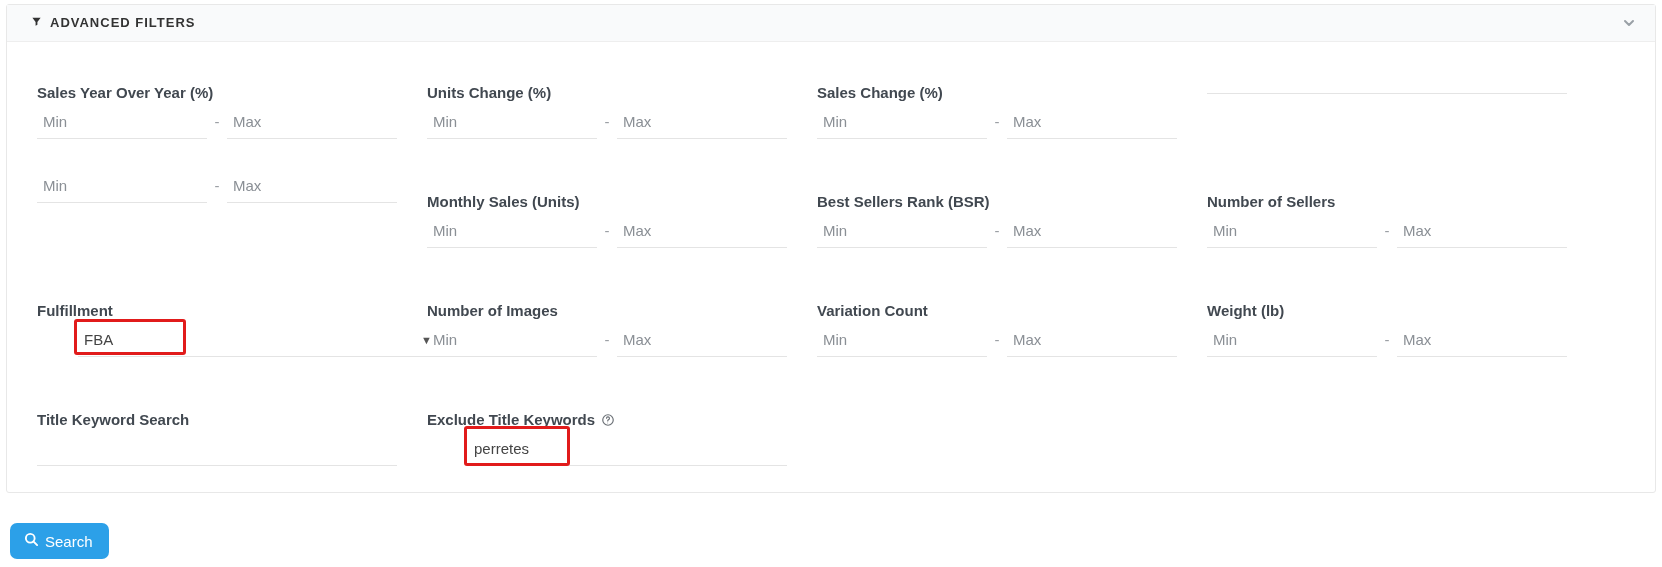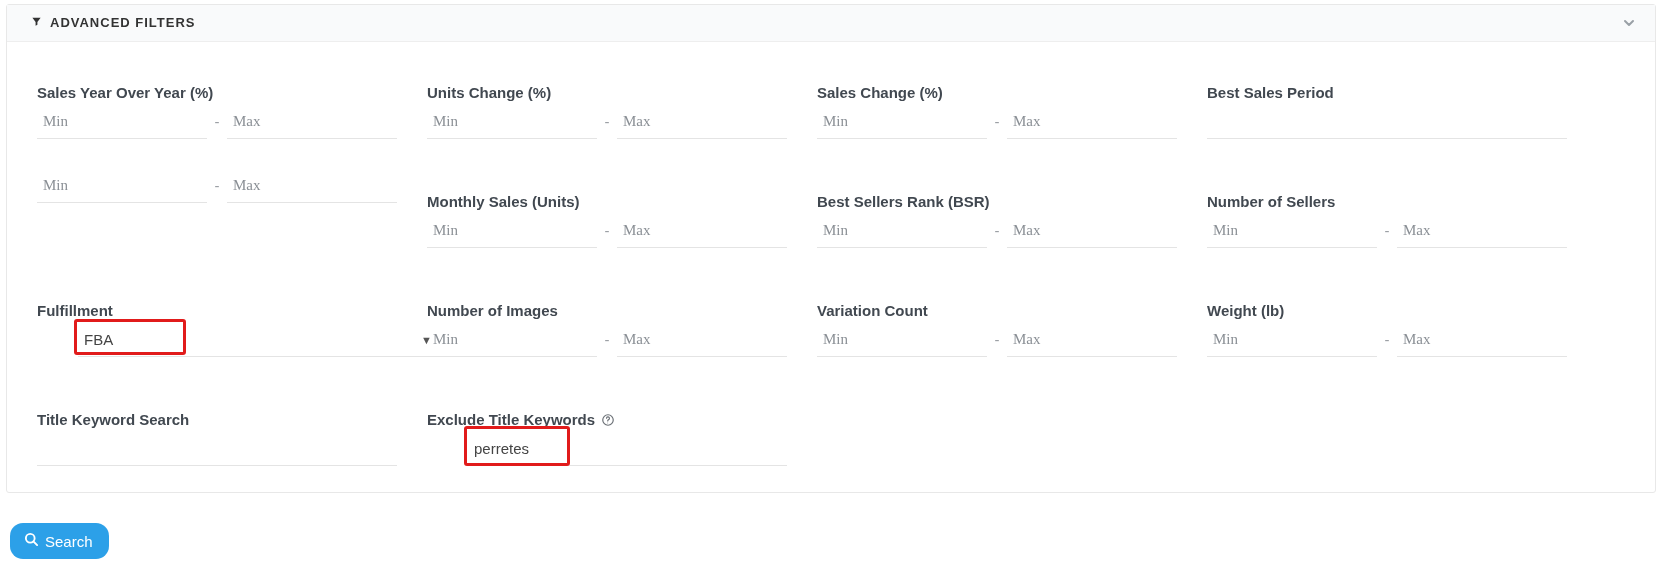--- a/index.html
+++ b/index.html
@@ -72,21 +72,20 @@
     background: transparent;
     outline: none;
     width: 100%;
   }
   .txt-input::placeholder {
     color: #8a8f95;
   }
   .range-input {
     flex: 1 1 0;
     min-width: 0;
-    font-family: Liberation Serif, serif;
   }
   .range-sep {
     width: 20px;
     text-align: center;
     color: #9ca0a5;
     font-size: 15px;
     padding-bottom: 2px;
   }
   .select-wrap {
     position: relative;
@@ -106,21 +105,21 @@
     pointer-events: none;
     color: #555;
     font-size: 11px;
   }
   .search-btn {
     margin-top: 30px;
     margin-left: 4px;
     background: #2ca0e8;
     color: #fff;
     border: none;
-    border-radius: 13px;
+    border-radius: 7px;
     padding: 9px 16px 9px 14px;
     font-size: 15px;
     cursor: pointer;
     display: inline-flex;
     align-items: center;
     gap: 6px;
   }
   .highlight-fulfillment {
     border: 3px solid #e11b1b;
     border-radius: 3px;
@@ -172,21 +171,20 @@
         </div>
         <div class="col">
           <div class="group-label">Sales Change (%)</div>
           <div class="range-row">
             <input class="txt-input range-input" placeholder="Min" style="">
             <span class="range-sep">-</span>
             <input class="txt-input range-input" placeholder="Max" style="">
           </div>
         </div>
         <div class="col">
-          <div class="group-label">Best Sales Period</div>
           <div class="range-row">
             <input class="txt-input" style="">
           </div>
         </div>
 
         <div class="col">
           <div class="range-row">
             <input class="txt-input range-input" placeholder="Min" style="">
             <span class="range-sep">-</span>
             <input class="txt-input range-input" placeholder="Max" style="">

